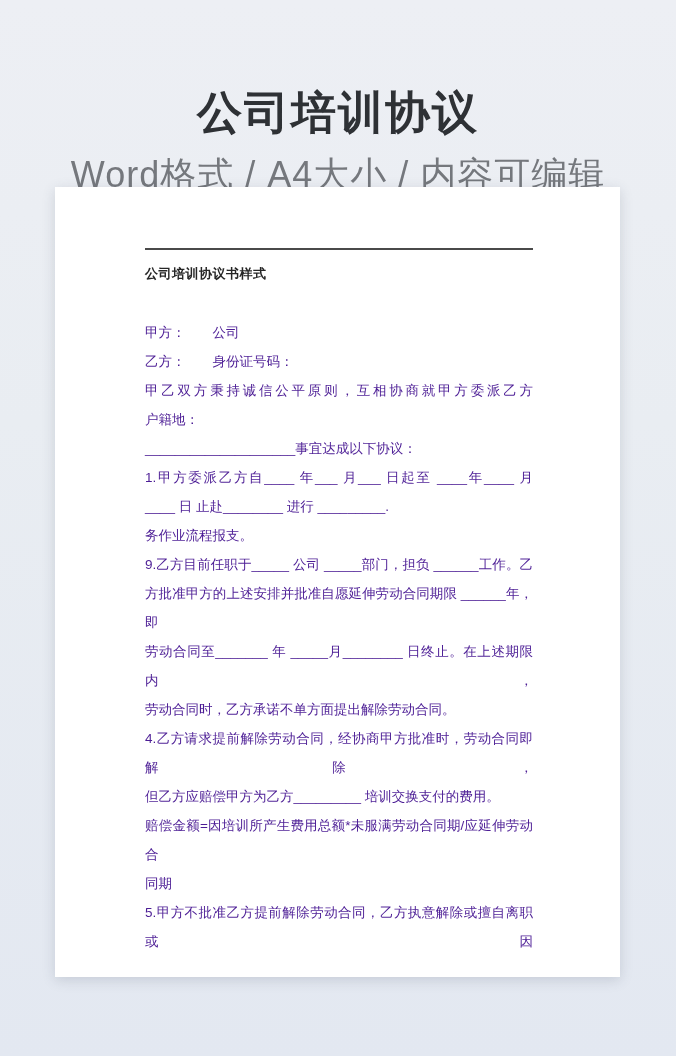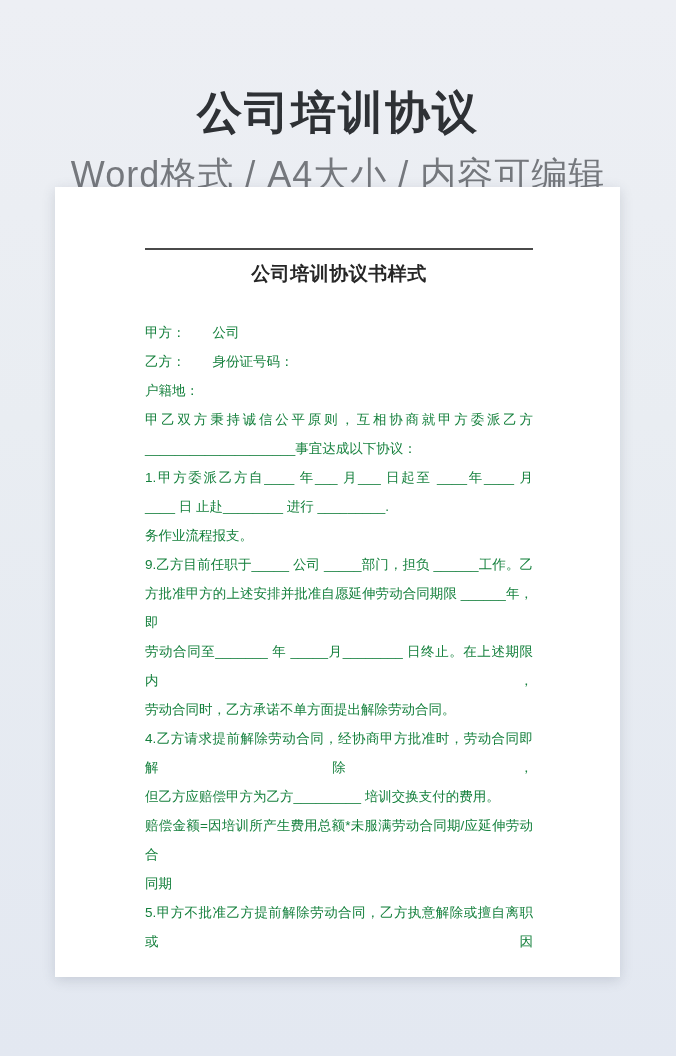--- a/index.html
+++ b/index.html
@@ -29,28 +29,28 @@
   .page {
     position:absolute; left:55px; top:187px;
     width:565px; height:790px;
     background:#ffffff;
     box-shadow:0 3px 12px rgba(60,70,95,0.18);
   }
   .doc { padding:0 87px 0 90px; }
   .rule { margin-top:61px; border-top:2px solid #4a4a4a; height:0; }
   .doc-title {
     margin-top:13px;
-    text-align:center;
-    font-size:19px; line-height:22px; font-weight:700;
+    text-align:left;
+    font-size:13px; line-height:22px; font-weight:700;
     color:#262626; letter-spacing:0.5px;
   }
   .lines { margin-top:33px; }
   .line {
     font-size:13.5px; line-height:29px;
-    color:#15803d;
+    color:#4c1d95;
     white-space:pre-wrap;
   }
   .line.j { text-align:justify; text-align-last:justify; }
 </style>
 </head>
 <body>
 
 <div class="canvas">
 
   <div class="header">
@@ -59,22 +59,22 @@
   </div>
 
   <div class="page">
     <div class="doc">
       <div class="rule"></div>
       <div class="doc-title">公司培训协议书样式</div>
 
       <div class="lines">
         <div class="line">甲方：　　公司</div>
         <div class="line">乙方：　　身份证号码：</div>
+        <div class="line j">甲乙双方秉持诚信公平原则，互相协商就甲方委派乙方</div>
         <div class="line">户籍地：</div>
-        <div class="line j">甲乙双方秉持诚信公平原则，互相协商就甲方委派乙方</div>
         <div class="line">____________________事宜达成以下协议：</div>
         <div class="line j">1.甲方委派乙方自____ 年___ 月___ 日起至 ____年____ 月</div>
         <div class="line">____ 日 止赴________ 进行 _________.</div>
         <div class="line">务作业流程报支。</div>
         <div class="line j">9.乙方目前任职于_____ 公司 _____部门，担负 ______工作。乙</div>
         <div class="line j">方批准甲方的上述安排并批准自愿延伸劳动合同期限 ______年，即</div>
         <div class="line j">劳动合同至_______ 年 _____月________ 日终止。在上述期限内，</div>
         <div class="line">劳动合同时，乙方承诺不单方面提出解除劳动合同。</div>
         <div class="line j">4.乙方请求提前解除劳动合同，经协商甲方批准时，劳动合同即解除，</div>
         <div class="line">但乙方应赔偿甲方为乙方_________ 培训交换支付的费用。</div>

